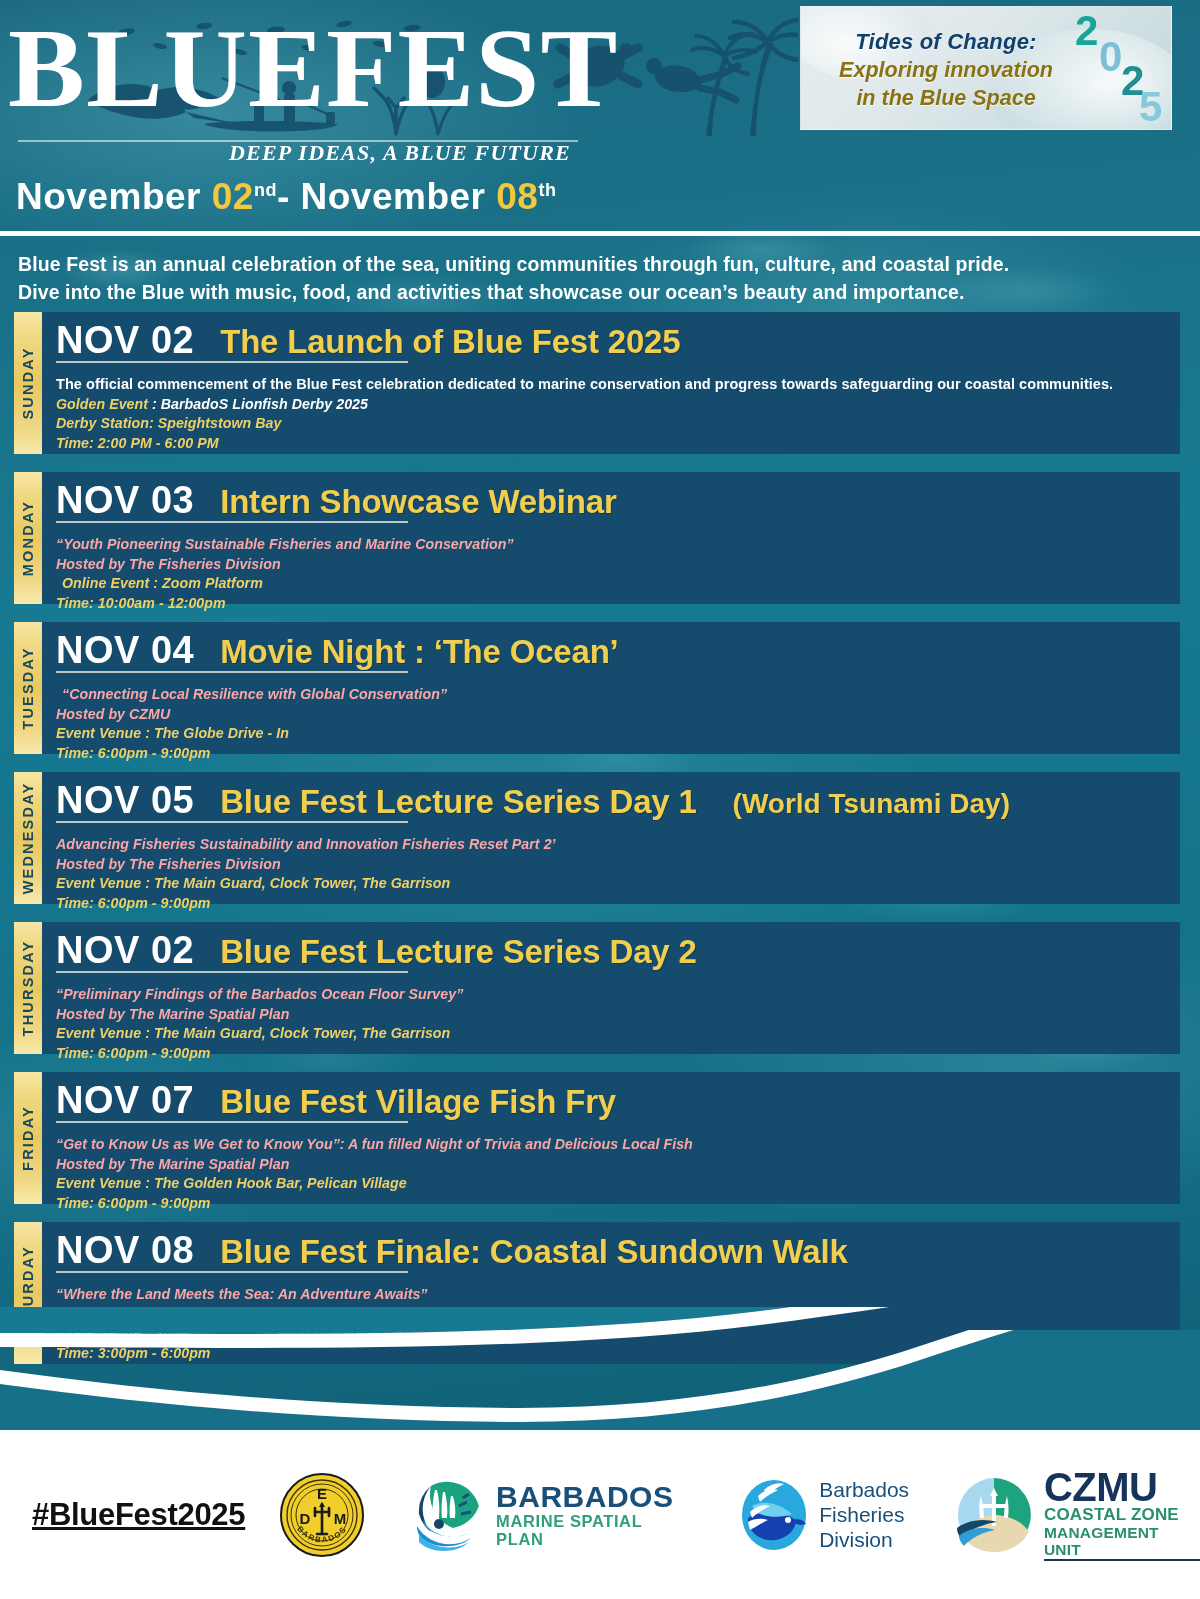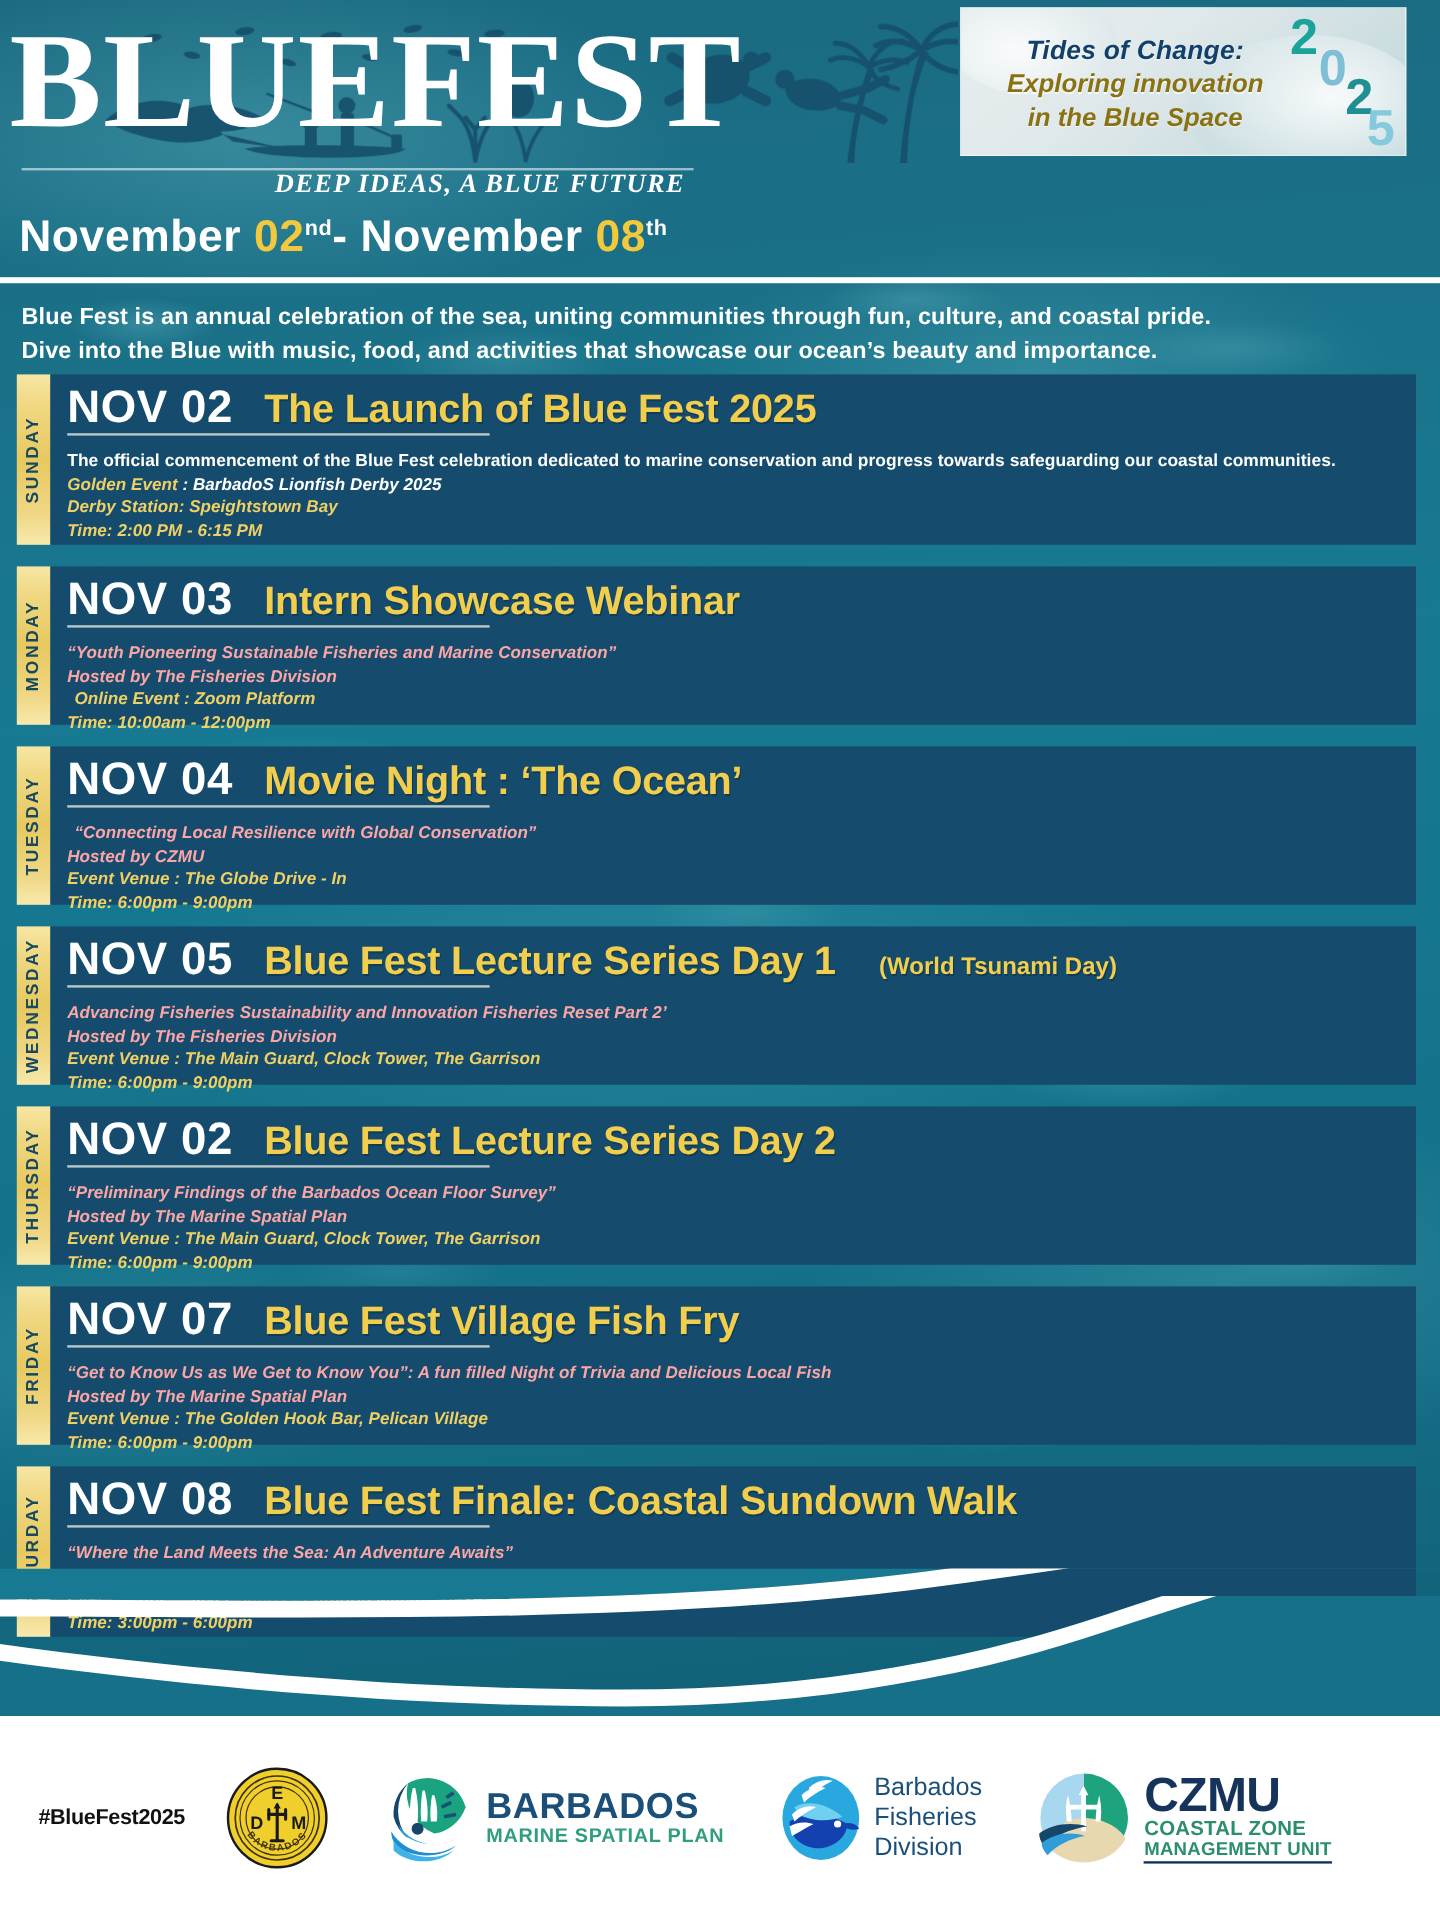--- a/index.html
+++ b/index.html
@@ -225,21 +225,21 @@
   }
   .etitle {
     font-size: 33px;
     font-weight: 700;
     color: #f2ce4e;
     letter-spacing: -0.2px;
     white-space: nowrap;
     text-shadow: 1px 1px 0 rgba(0,0,0,0.22);
   }
   .etitle-suffix {
-    font-size: 20px;
+    font-size: 28px;
     font-weight: 700;
     color: #f2ce4e;
     margin-left: 10px;
     white-space: nowrap;
     text-shadow: 1px 1px 0 rgba(0,0,0,0.22);
   }
   .head-rule {
     position: absolute;
     left: 0; top: 42px;
     width: 352px; height: 2px;
@@ -277,25 +277,26 @@
   .footer {
     position: absolute;
     left: 0; top: 1430px;
     width: 1200px; height: 169px;
     background: #ffffff;
     display: flex;
     align-items: center;
   }
   .hashtag {
     margin-left: 32px;
-    font-size: 18px;
+    font-size: 31px;
     font-weight: 700;
     color: #111111;
     letter-spacing: -0.3px;
     white-space: nowrap;
+    text-decoration: underline;
   }
   .logo-row {
     display: flex;
     align-items: center;
     gap: 44px;
     margin-left: 34px;
   }
   .lg { display: flex; align-items: center; }
   .lg-text { margin-left: 9px; }
 
@@ -428,21 +429,21 @@
       <div class="card-body">
         <div class="card-head">
           <span class="nov">NOV 02</span>
           <span class="etitle">The Launch of Blue Fest 2025</span>
           <div class="head-rule"></div>
         </div>
         <div class="card-lines">
           <div class="cl desc">The official commencement of the Blue Fest celebration dedicated to marine conservation and progress towards safeguarding our coastal communities.</div>
           <div class="cl"><span class="gold-seg">Golden Event</span><span class="white-seg"> : BarbadoS Lionfish Derby 2025</span></div>
           <div class="cl gold">Derby Station: Speightstown Bay</div>
-          <div class="cl gold">Time: 2:00 PM - 6:15 PM</div>
+          <div class="cl gold">Time: 2:00 PM - 6:00 PM</div>
         </div>
       </div>
     </div>
 
     <div class="card">
       <div class="day-tab">
         <span class="day-tab-label">MONDAY</span>
       </div>
       <div class="card-body">
         <div class="card-head">

